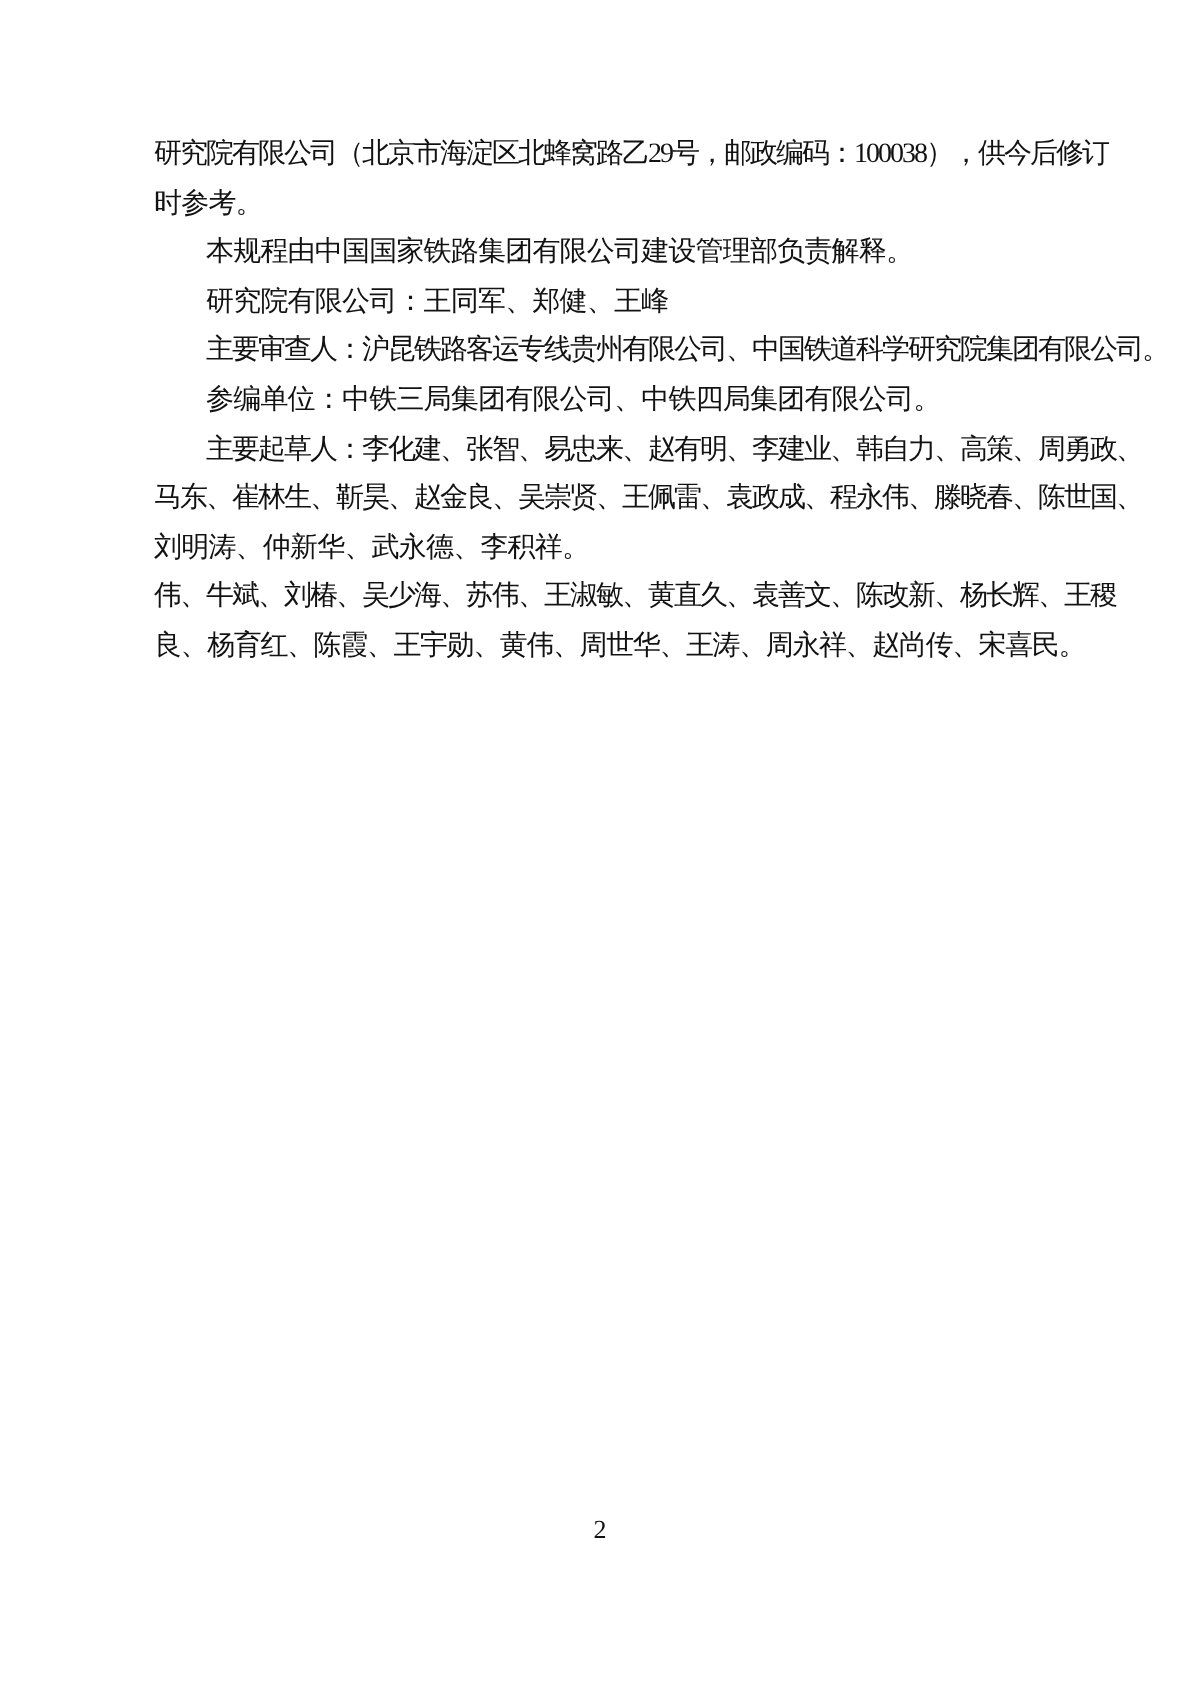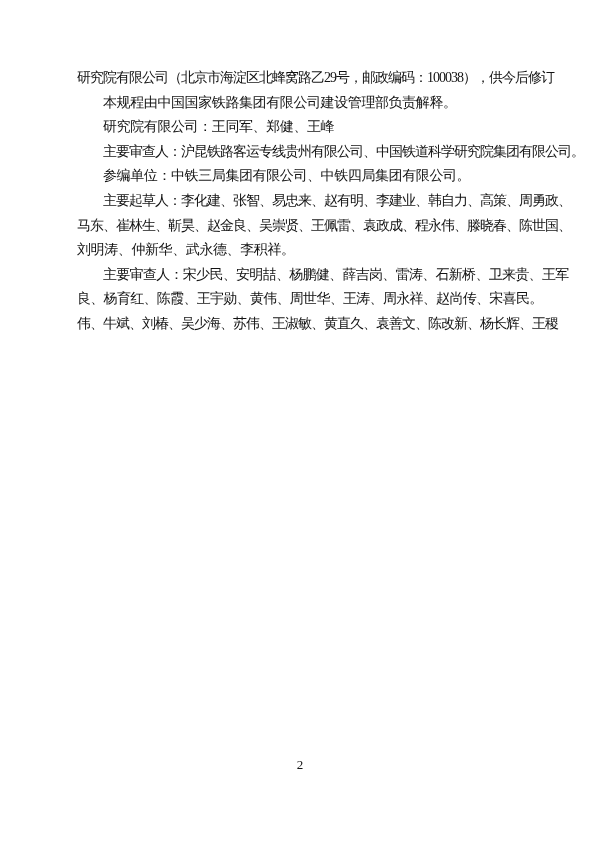--- a/index.html
+++ b/index.html
@@ -47,25 +47,25 @@
     font-size: 13px;
     color: #121212;
   }
 </style>
 </head>
 <body>
 
 <div class="page">
   <div class="content">
     <div class="line tight">研究院有限公司（北京市海淀区北蜂窝路乙29号，邮政编码：100038），供今后修订</div>
+    <div class="line">时参考。</div>
     <div class="line indent">本规程由中国国家铁路集团有限公司建设管理部负责解释。</div>
     <div class="line indent">研究院有限公司：王同军、郑健、王峰</div>
     <div class="line indent tight">主要审查人：沪昆铁路客运专线贵州有限公司、中国铁道科学研究院集团有限公司。</div>
     <div class="line indent">参编单位：中铁三局集团有限公司、中铁四局集团有限公司。</div>
     <div class="line indent tight">主要起草人：李化建、张智、易忠来、赵有明、李建业、韩自力、高策、周勇政、</div>
     <div class="line tight">马东、崔林生、靳昊、赵金良、吴崇贤、王佩雷、袁政成、程永伟、滕晓春、陈世国、</div>
     <div class="line">刘明涛、仲新华、武永德、李积祥。</div>
-    <div class="line indent semi-tight">主要审查人：宋少民、安明喆、杨鹏健、薛吉岗、雷涛、石新桥、卫来贵、王军</div>
+    <div class="line tight">伟、牛斌、刘椿、吴少海、苏伟、王淑敏、黄直久、袁善文、陈改新、杨长辉、王稷</div>
     <div class="line semi-tight">良、杨育红、陈霞、王宇勋、黄伟、周世华、王涛、周永祥、赵尚传、宋喜民。</div>
-    <div class="line tight">伟、牛斌、刘椿、吴少海、苏伟、王淑敏、黄直久、袁善文、陈改新、杨长辉、王稷</div>
   </div>
   <div class="page-number">2</div>
 </div>
 
 </body></html>

